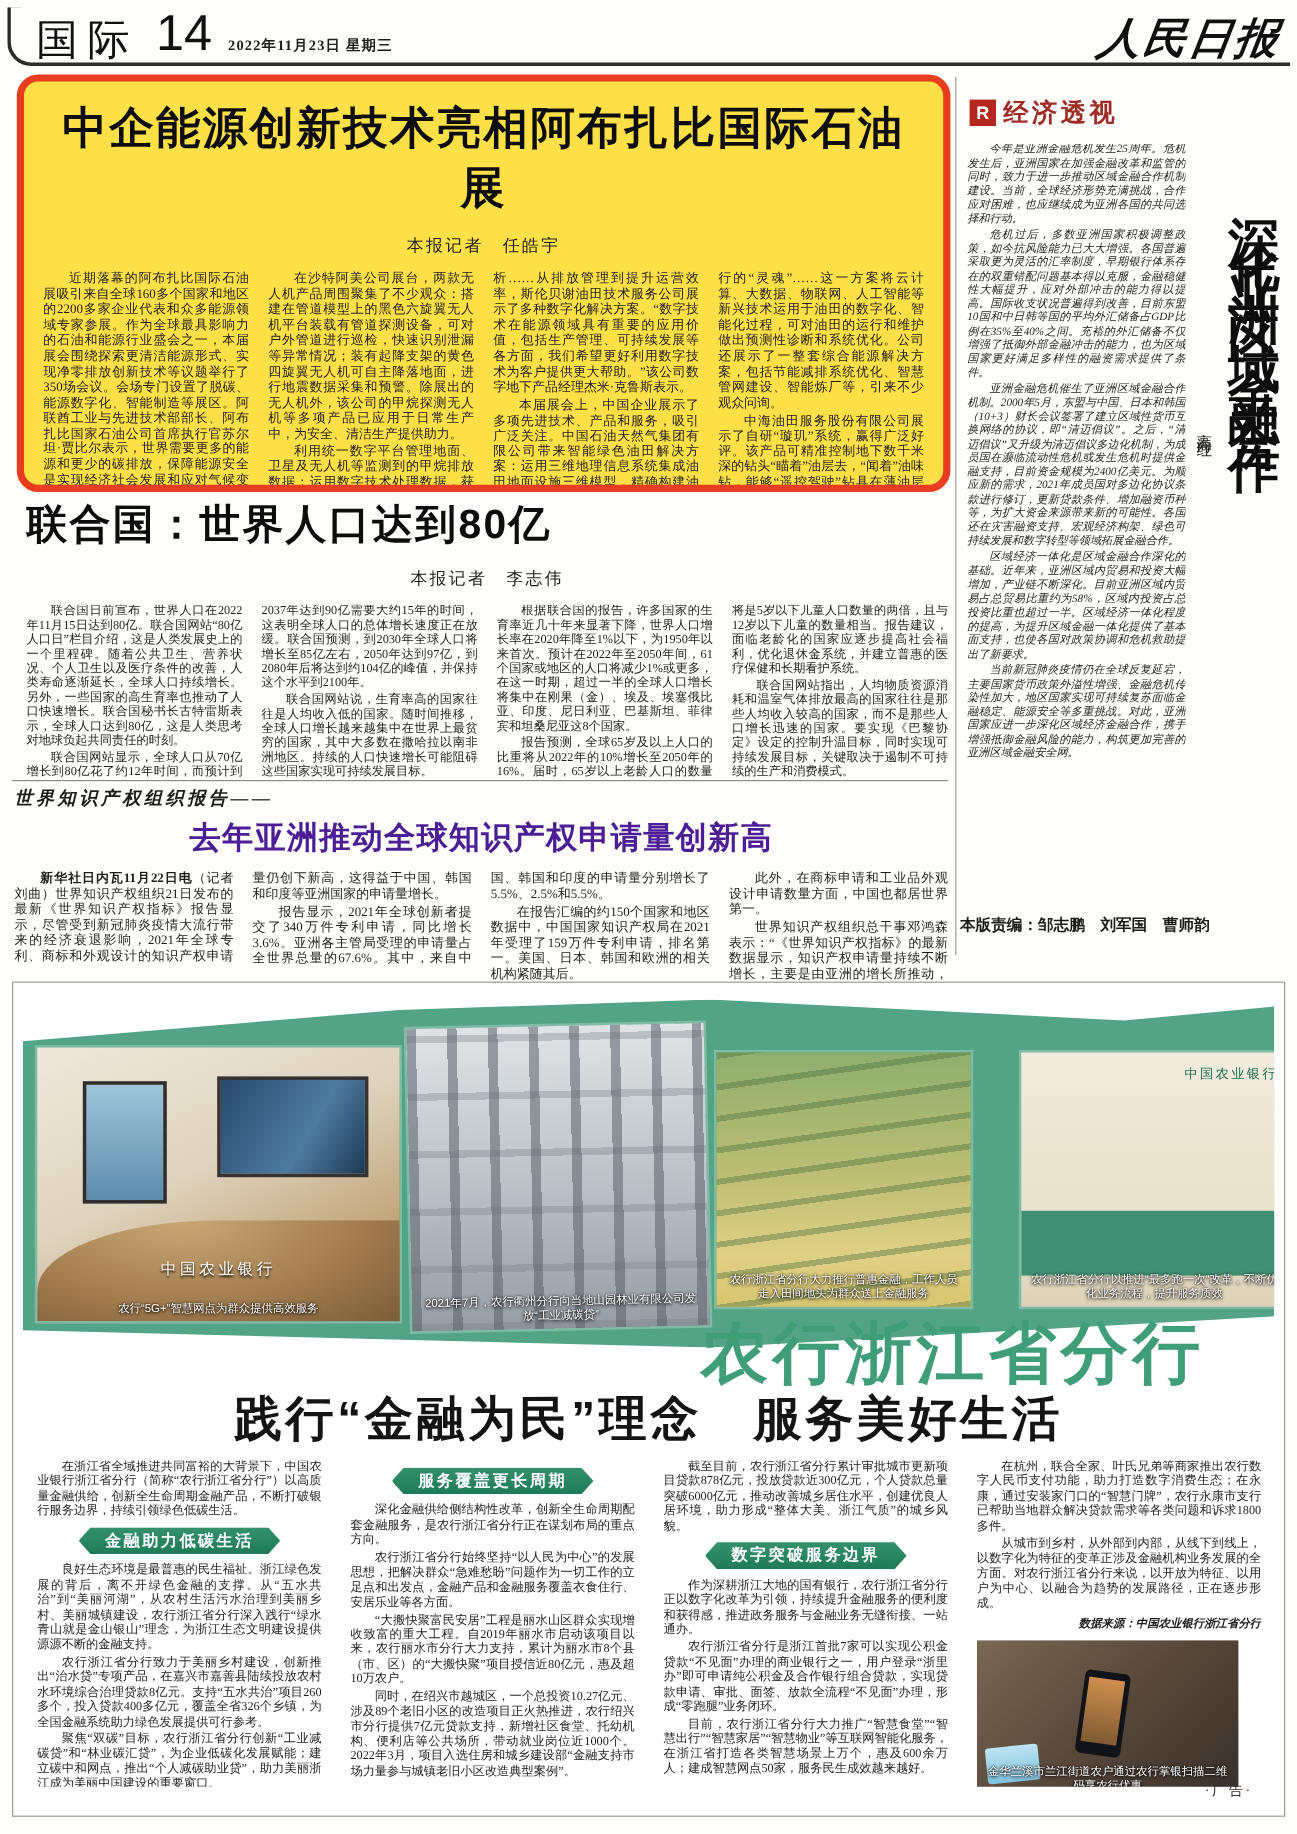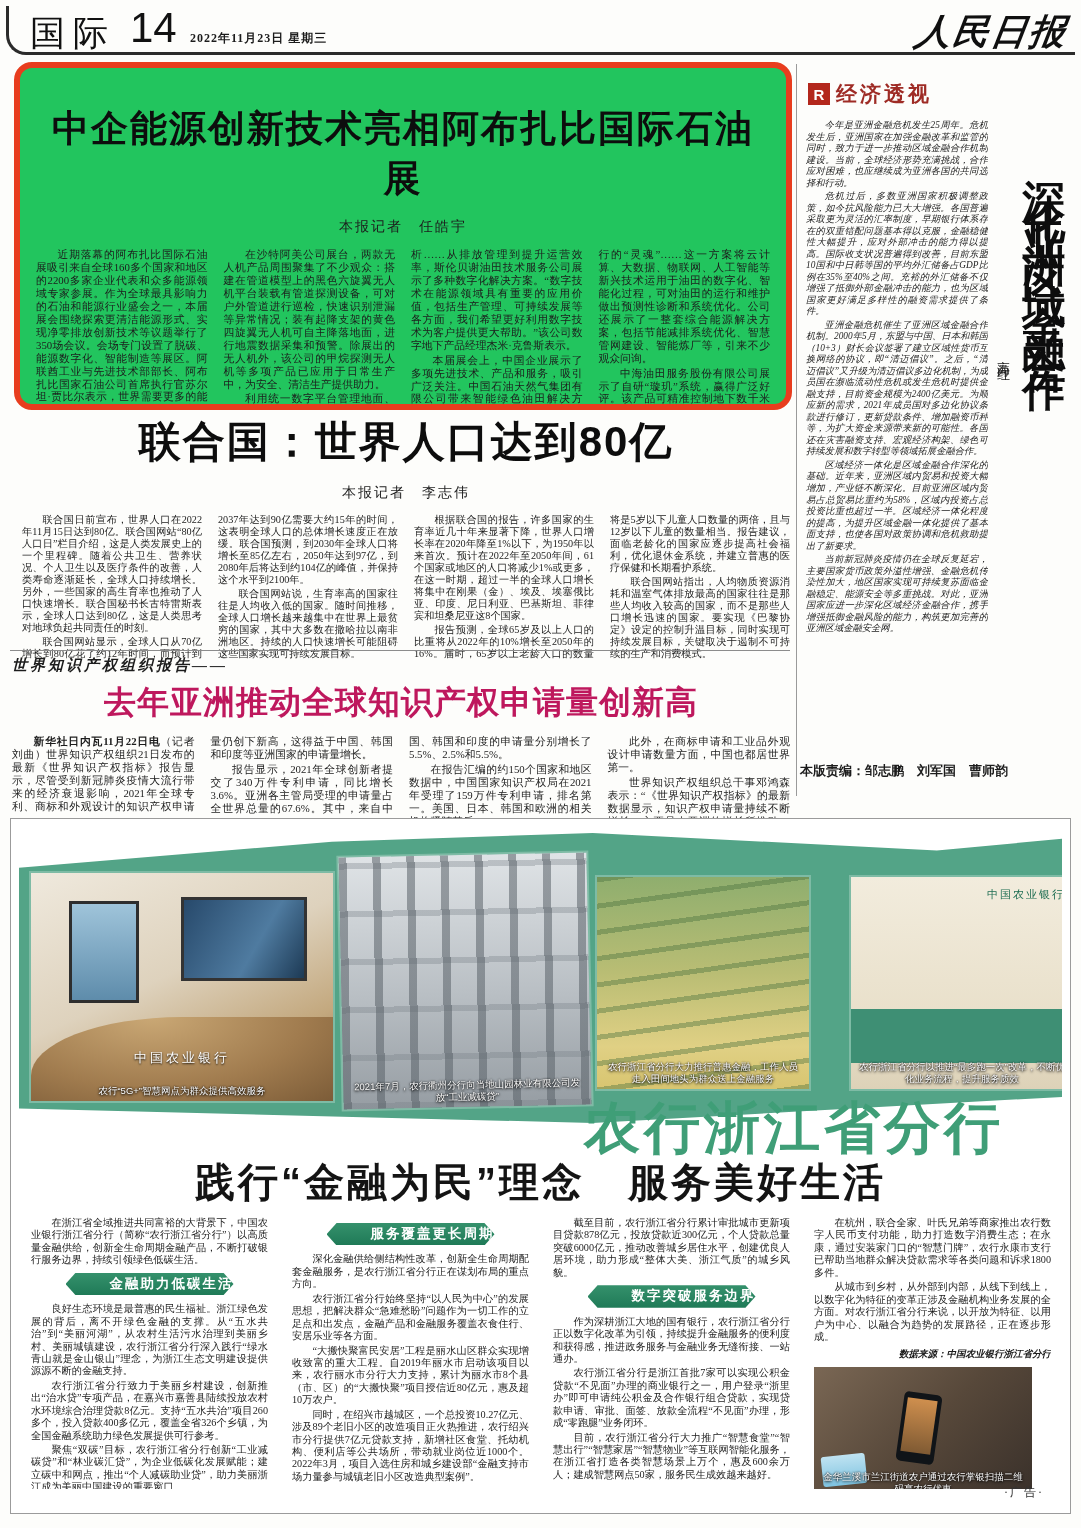--- a/index.html
+++ b/index.html
@@ -12,21 +12,21 @@
   .header-rule{position:absolute;left:6px;top:6px;width:1066px;height:46px;
     border-left:3px solid #2b2b2b;border-bottom:3px solid #2b2b2b;border-bottom-left-radius:20px;}
   .section-name{position:absolute;left:30px;top:10px;font-size:35px;letter-spacing:8px;color:#111;}
   .page-num{position:absolute;left:130px;top:4px;font-size:42px;font-family:"Liberation Sans",sans-serif;color:#111;}
   .page-date{position:absolute;left:190px;top:30px;font-size:12px;font-weight:bold;letter-spacing:1px;}
   .masthead{position:absolute;right:14px;top:8px;font-size:36px;font-weight:bold;font-style:italic;
     font-family:"DejaVu Serif",serif;transform:skewX(-8deg);letter-spacing:2px;color:#101010;}
 
   
   .lead{position:absolute;left:14px;top:62px;width:778px;height:348px;box-sizing:border-box;
-    border:6px solid #e83d1e;border-radius:18px;padding:28px 16px;overflow:hidden;background:#22c55e;}
+    border:6px solid #e83d1e;border-radius:18px;padding:6px 16px;overflow:hidden;background:#fde047;}
   .lead-title{text-align:center;font-size:37px;font-weight:900;letter-spacing:2px;margin:8px 0 0;
     font-family:"Liberation Sans",sans-serif;color:#0d0d0d;}
   .byline{text-align:center;font-size:14px;margin:14px 0 12px;letter-spacing:2px;}
   .cols4{column-count:4;column-gap:16px;column-fill:auto;text-align:justify;}
   .lead-body{font-size:10.8px;line-height:1.2;height:218px;overflow:hidden;}
 
   
   .v-divider{position:absolute;left:796px;top:64px;width:1px;height:732px;background:#9a9a9a;}
   .sidebar{position:absolute;left:806px;top:80px;width:268px;height:700px;}
   .econ-tag{display:flex;align-items:center;gap:6px;margin:0 0 12px 2px;}
@@ -36,30 +36,30 @@
   .sidebar-cols{display:flex;}
   .econ-body{width:186px;font-size:9.3px;line-height:1.24;text-align:justify;font-style:italic;
     height:648px;overflow:hidden;}
   .v-author{writing-mode:vertical-rl;font-size:13px;letter-spacing:4px;margin:230px 2px 0 6px;height:80px;font-style:normal;}
   .v-title{writing-mode:vertical-rl;font-size:43px;font-weight:900;font-family:"Liberation Sans",sans-serif;
     letter-spacing:21px;margin:26px 0 0 2px;height:668px;color:#0d0d0d;}
   .editors{position:absolute;left:800px;top:762px;width:272px;text-align:left;font-weight:bold;font-size:13px;}
 
   
   .un{position:absolute;left:22px;top:414px;width:768px;}
-  .un-title{text-align:center;font-size:42px;font-weight:900;margin:0;letter-spacing:2px;
+  .un-title{text-align:left;font-size:34px;font-weight:900;margin:0;letter-spacing:2px;
     font-family:"Liberation Sans",sans-serif;color:#0d0d0d;}
   .un-body{font-size:10.2px;line-height:1.18;height:154px;overflow:hidden;}
   .rule-h{position:absolute;left:10px;width:780px;height:1px;background:#8c8c8c;}
 
   
   .wipo{position:absolute;left:12px;top:656px;width:778px;}
   .kicker{font-size:15px;font-style:italic;font-weight:bold;letter-spacing:3px;text-indent:0;}
-  .wipo-title{text-align:center;font-size:32px;font-weight:900;margin:6px 0 10px;letter-spacing:1px;
-    font-family:"Liberation Sans",sans-serif;color:#be185d;}
+  .wipo-title{text-align:center;font-size:26px;font-weight:900;margin:6px 0 10px;letter-spacing:1px;
+    font-family:"Liberation Sans",sans-serif;color:#4c1d95;}
   .wipo-body{font-size:10.8px;line-height:1.2;height:102px;overflow:hidden;}
   .dateline{font-weight:bold;}
 
   
   .ad-box{position:absolute;left:10px;top:818px;width:1061px;height:696px;box-sizing:border-box;
     border:1px solid #9b9b9b;background:#fff;overflow:hidden;}
   .collage{position:absolute;left:8px;top:14px;width:1043px;height:290px;background:#53a487;
     clip-path:polygon(0 12%,30% 3%,55% 0,88% 6%,100% 2%,100% 91%,55% 100%,0 95%);}
   .photo{position:absolute;overflow:hidden;box-shadow:0 0 0 2px rgba(255,255,255,.25);}
   .caption{position:absolute;left:3%;bottom:4px;width:94%;font-size:9.5px;line-height:1.25;color:#fff;
@@ -77,21 +77,21 @@
   .photo4{left:832px;top:44px;width:222px;height:212px;background:linear-gradient(#f2ecdd 0%,#e8dfc9 70%,#ddd2b8 100%);}
   .p4-counter{position:absolute;left:0;bottom:26px;width:100%;height:54px;background:#3e8f74;}
   .p4-sign{position:absolute;right:8px;top:10px;color:#1e6e52;font-size:11px;letter-spacing:2px;}
   .ad-brand{position:absolute;right:66px;top:272px;font-size:56px;font-weight:900;color:#3f9e77;
     letter-spacing:4px;font-family:"Liberation Sans",sans-serif;}
   .ad-slogan{position:absolute;left:0;top:336px;width:100%;text-align:center;font-size:40px;font-weight:900;
     letter-spacing:3px;color:#141414;font-family:"Liberation Sans",sans-serif;}
   .ad-cols{position:absolute;left:20px;top:398px;width:1020px;height:272px;display:flex;gap:24px;}
   .ad-col{flex:1;font-size:10.2px;line-height:1.22;text-align:justify;overflow:hidden;}
   .diamond{width:168px;margin:6px auto 8px;background:linear-gradient(#35916c,#1f7a57);color:#fff;
-    text-align:right;font-size:13.5px;font-weight:bold;letter-spacing:2px;padding:3px 0;
+    text-align:center;font-size:13.5px;font-weight:bold;letter-spacing:2px;padding:3px 0;
     clip-path:polygon(6% 0,94% 0,100% 50%,94% 100%,6% 100%,0 50%);font-family:"Liberation Sans",sans-serif;}
   .ad-source{text-align:right;font-style:italic;font-weight:bold;font-size:9.5px;margin:6px 0;text-indent:0;}
   .photo5{position:relative;width:218px;height:132px;margin-top:4px;
     background:linear-gradient(135deg,#7a6754 0%,#57483a 50%,#39302a 100%);}
   .p5-phone{position:absolute;left:86px;top:26px;width:38px;height:70px;background:#101418;border-radius:5px;transform:rotate(8deg);}
   .p5-screen{position:absolute;left:90px;top:32px;width:30px;height:54px;background:linear-gradient(#cf8f4e,#7f5a33);transform:rotate(8deg);}
   .p5-card{position:absolute;left:8px;bottom:14px;width:44px;height:30px;background:linear-gradient(#bfe3f2,#7fc3e0);border-radius:3px;transform:rotate(-6deg);}
   .ad-mark{position:absolute;right:26px;bottom:12px;font-size:12px;letter-spacing:2px;color:#333;}
 </style>
 </head>

